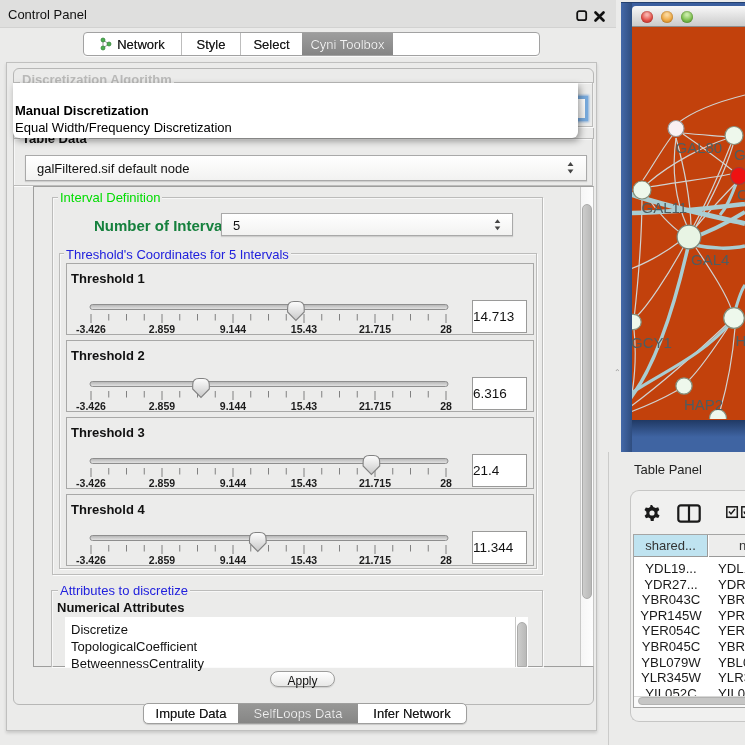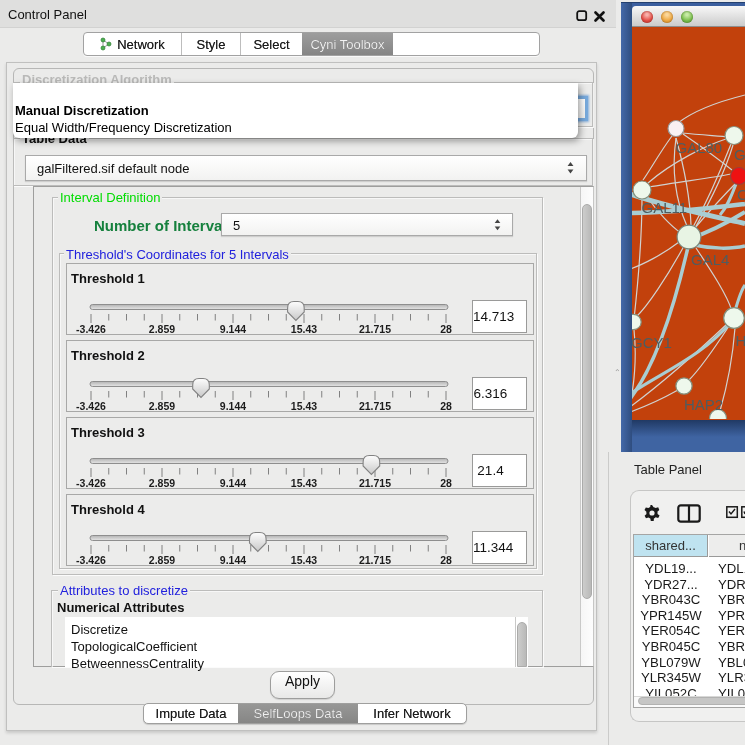--- a/index.html
+++ b/index.html
@@ -28,28 +28,28 @@
  font-size:13px;color:#111}
 .combo .ct{position:absolute;left:11px;top:50%;transform:translateY(-50%);white-space:nowrap}
 .arr{position:absolute;width:7px;height:12px}
 
 #popup{left:13px;top:83px;width:565px;height:55px;background:#fff;
  border-radius:0 0 6px 6px;box-shadow:2px 3px 7px rgba(0,0,0,.38);z-index:50;font-size:13px}
 
 .tp{position:absolute;left:66px;width:468px;height:72px;border:1px solid #a8a8a7;background:#ececeb}
 .tp .tt{position:absolute;left:4px;top:7px;font-size:13px;font-weight:bold;color:#111}
 .vbox{position:absolute;left:405px;top:36px;width:55px;height:33px;background:#fff;
- border:1px solid #9a9a99;font-size:13.5px;color:#111;text-align:center;line-height:31px;padding-right:18px}
+ border:1px solid #9a9a99;font-size:13.5px;color:#111;text-align:left;line-height:31px;padding-right:18px}
 .tlab{position:absolute;font-size:10.5px;font-weight:bold;color:#1c1c1c;transform:translateX(-50%);top:59px;white-space:nowrap}
 
 #attrlist{left:65px;top:617px;width:463px;height:50px;background:#fff;font-size:13px;color:#111}
 #attrlist div{padding-left:3px}
 
-#apply{left:270px;top:671px;width:65px;height:28px;border:1px solid #9d9d9c;border-radius:9px;
- background:linear-gradient(#ffffff,#e8e8e7);font-size:14px;color:#111;text-align:center;line-height:18px;
+#apply{left:270px;top:671px;width:65px;height:16px;border:1px solid #9d9d9c;border-radius:9px;
+ background:linear-gradient(#ffffff,#e8e8e7);font-size:12px;color:#111;text-align:center;line-height:18px;
  box-shadow:0 1px 1px rgba(0,0,0,.12)}
 
 #bottabs{left:143px;top:703px;width:324px;height:21px;background:#fff;border:1px solid #9f9f9e;
  border-radius:5px;display:flex;overflow:hidden;box-shadow:0 1px 1px rgba(0,0,0,.15)}
 #bottabs .seg{height:100%;display:flex;align-items:center;justify-content:center;font-size:13px;color:#1a1a1a;text-shadow:0 0 .6px rgba(20,20,20,.7)}
 #bottabs .seg.sel{background:linear-gradient(#979796,#868685);color:#f0f0f0}
 
 .sbtrack{position:absolute;background:linear-gradient(90deg,#f6f6f6,#fdfdfd);border-left:1px solid #c9c9c8}
 .sbthumb{position:absolute;background:linear-gradient(90deg,#cdcdcc,#b9b9b8);border-radius:5px;border:1px solid #ababaa}
 </style></head><body>

